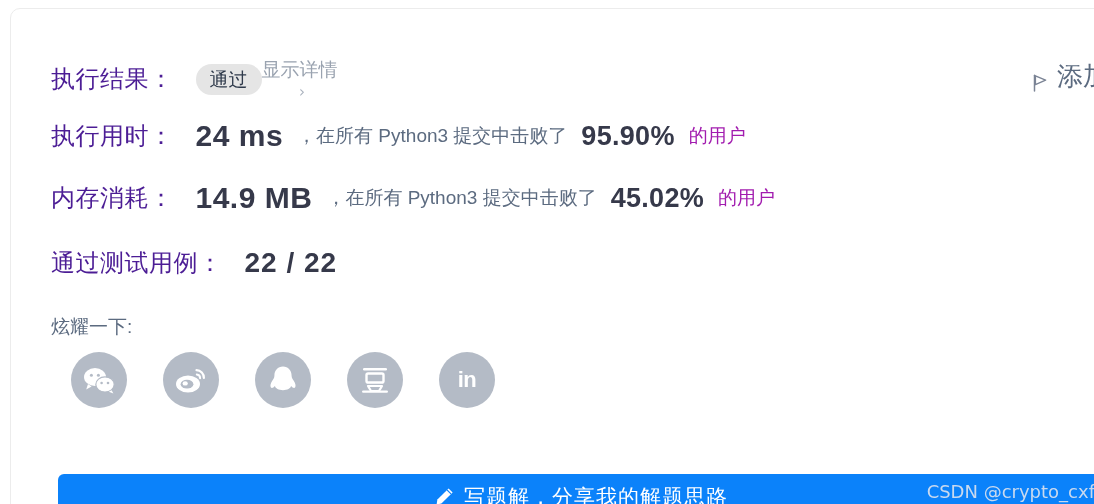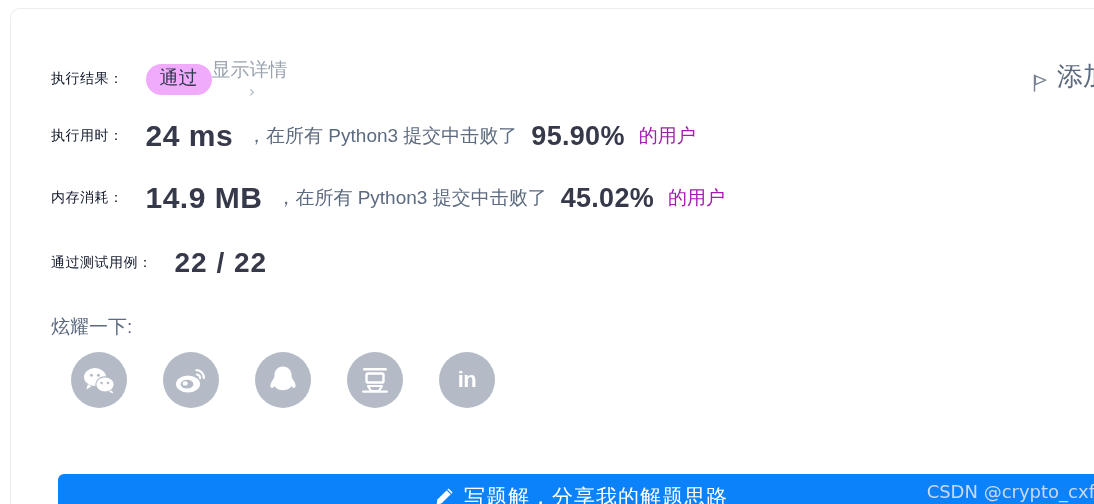--- a/index.html
+++ b/index.html
@@ -30,36 +30,35 @@
   }
 
   
   .row {
     position: absolute;
     display: flex;
     align-items: center;
     white-space: nowrap;
   }
   .label {
-    color: #0f172a;
-    font-size: 14px;
+    color: #4c1d95;
+    font-size: 24px;
     letter-spacing: 0.5px;
   }
 
   .row-result { left: 40px; top: 48px; }
 
   .pass-badge {
     margin-left: 22px;
-    background: #f0abfc;
+    background: #e5e5e5;
     color: #2f3a4b;
     font-size: 19px;
     padding: 6px 14px;
     border-radius: 16px;
     line-height: 1;
-    font-family: Liberation Mono, monospace;
   }
   .detail-link {
     color: #9aa3b0;
     font-size: 19px;
     cursor: pointer;
     display: flex;
     align-items: center;
     flex-direction: column;
   }
   .detail-link .chev {

